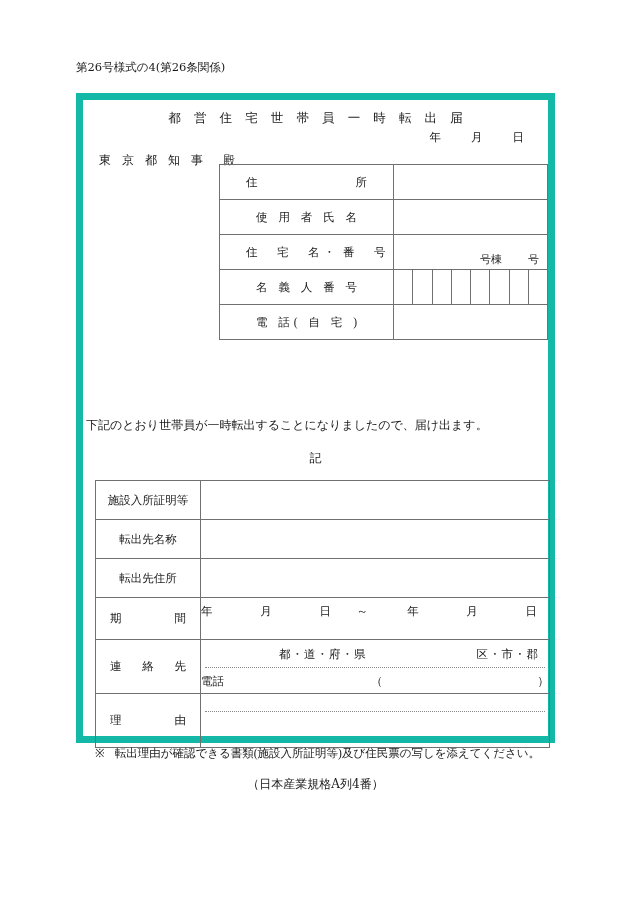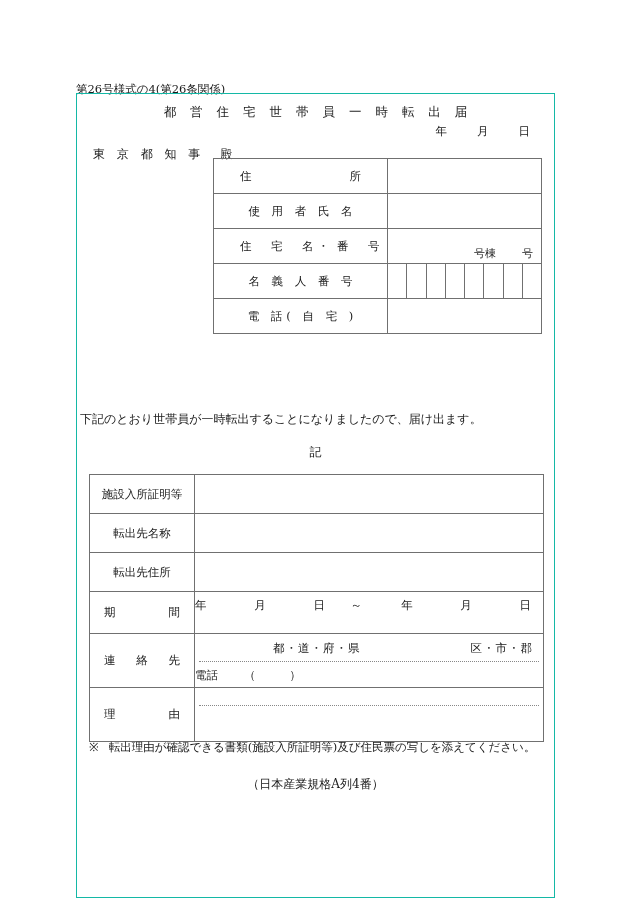--- a/index.html
+++ b/index.html
@@ -13,35 +13,36 @@
     position: relative;
     font-family: "DejaVu Serif", "Liberation Serif", serif;
     color: #1a1a1a;
     overflow: hidden;
   }
 
   
   .form-no {
     position: absolute;
     left: 76px;
-    top: 82px;
+    top: 60px;
     font-size: 11.5px;
     letter-spacing: 0px;
     white-space: nowrap;
   }
 
   
   .outer-frame {
     position: absolute;
     left: 76px;
     top: 93px;
     width: 479px;
-    height: 805px;
-    border: 1px solid #14b8a6;
+    height: 650px;
+    border: 7px solid #14b8a6;
     box-sizing: border-box;
+    font-family: Liberation Serif, serif;
   }
 
   
   .doc-title {
     position: absolute;
     left: 0;
     top: 10px;
     width: 100%;
     text-align: center;
     font-size: 12.5px;
@@ -218,21 +219,21 @@
     top: 27px;
     border-top: 1px dotted #888;
   }
   .contact-bottom {
     position: absolute;
     left: 0; right: 0;
     top: 30px;
     height: 22px;
     display: flex;
     align-items: center;
-    justify-content: flex-start;
+    justify-content: space-between;
     font-size: 11.5px;
     white-space: nowrap;
   }
   .contact-bottom .tel { margin-right: 26px; }
   .contact-bottom .paren-l { margin-right: 34px; }
 
   
   .reason-row { height: 54px; }
   .reason-dotted {
     position: absolute;

